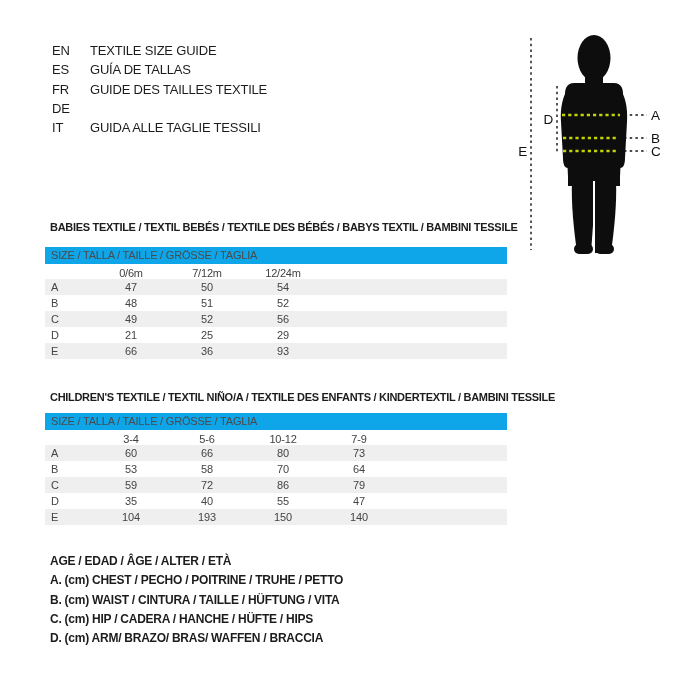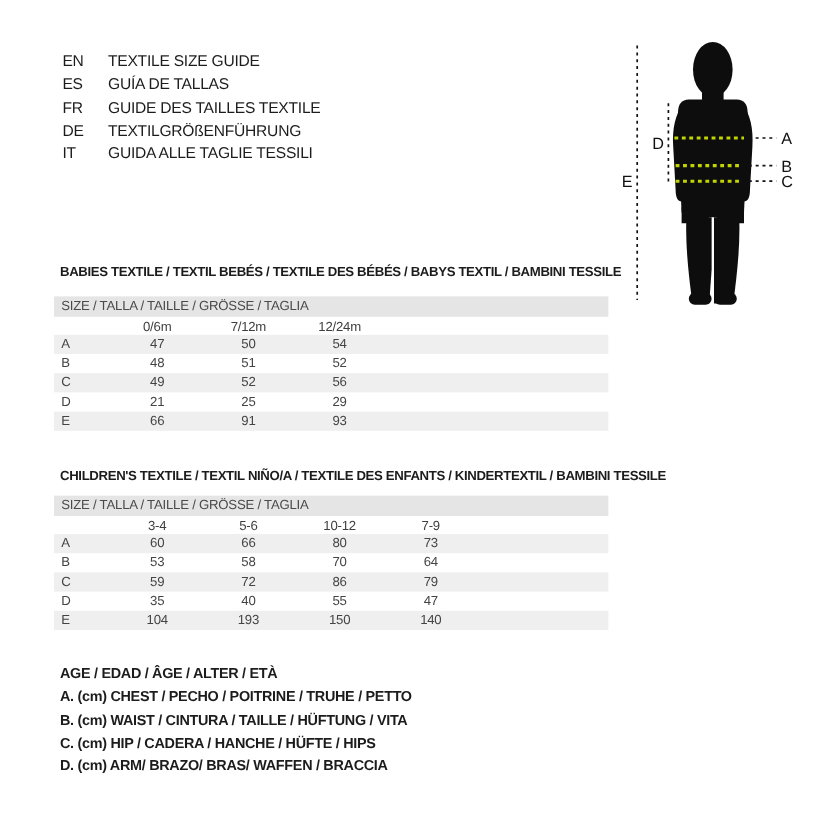--- a/index.html
+++ b/index.html
@@ -15,21 +15,21 @@
   
   .figure{position:absolute;left:505px;top:25px;}
   
   .section{position:absolute;left:45px;width:462px;}
   .sec-babies{top:221px;}
   .sec-children{top:391px;}
   .tbl-title{font-size:11px;font-weight:bold;color:#1c1c1c;letter-spacing:-0.3px;padding-left:5px;white-space:nowrap;}
   .tbl{position:absolute;left:0;width:462px;}
   .tbl-babies{top:26px;}
   .tbl-children{top:22px;}
-  .tbl-header{height:17px;line-height:17px;background:#e5e5e5;color:#4a4a4a;font-size:11px;padding-left:6px;letter-spacing:-0.2px;}
+  .tbl-header{height:17px;line-height:17px;background:#0ea5e9;color:#4a4a4a;font-size:11px;padding-left:6px;letter-spacing:-0.2px;}
   .trow{display:grid;grid-template-columns:48px 76px 76px 76px 76px;height:16px;line-height:16px;font-size:11px;color:#444444;}
   .trow.subhead{height:15px;line-height:19px;color:#3f3f3f;}
   .trow.alt{background:#efefef;}
   .cell{text-align:center;}
   .cell.label{text-align:left;padding-left:6px;}
   
   .legend{position:absolute;left:50px;top:552px;}
   .legend-line{font-size:12px;font-weight:bold;color:#1c1c1c;line-height:19.3px;white-space:nowrap;letter-spacing:-0.25px;}
   svg text{font-family:"Liberation Sans","DejaVu Sans",sans-serif;}
 </style>
@@ -44,21 +44,20 @@
     <div class="lang-line">
       <div class="lang-code">ES</div>
       <div class="lang-text">GUÍA DE TALLAS</div>
     </div>
     <div class="lang-line">
       <div class="lang-code">FR</div>
       <div class="lang-text">GUIDE DES TAILLES TEXTILE</div>
     </div>
     <div class="lang-line">
       <div class="lang-code">DE</div>
-      <div class="lang-text">TEXTILGRÖßENFÜHRUNG</div>
     </div>
     <div class="lang-line">
       <div class="lang-code">IT</div>
       <div class="lang-text">GUIDA ALLE TAGLIE TESSILI</div>
     </div>
   </div>
 
 <svg class="figure" width="170" height="235" viewBox="0 0 170 235">
   <g fill="#0d0d0d">
     <ellipse cx="89" cy="33" rx="16.5" ry="23"></ellipse>
@@ -120,21 +119,21 @@
         </div>
         <div class="trow">
           <div class="cell label">D</div>
           <div class="cell">21</div>
           <div class="cell">25</div>
           <div class="cell">29</div>
         </div>
         <div class="trow alt">
           <div class="cell label">E</div>
           <div class="cell">66</div>
-          <div class="cell">91</div>
+          <div class="cell">36</div>
           <div class="cell">93</div>
         </div>
       </div>
   </div>
 </div>
 
 <div class="section sec-children">
   <div class="tbl-title">CHILDREN'S TEXTILE / TEXTIL NIÑO/A / TEXTILE DES ENFANTS / KINDERTEXTIL / BAMBINI TESSILE</div>
   <div class="tbl tbl-children">
     <div class="tbl-header">SIZE / TALLA / TAILLE / GRÖSSE / TAGLIA</div>

